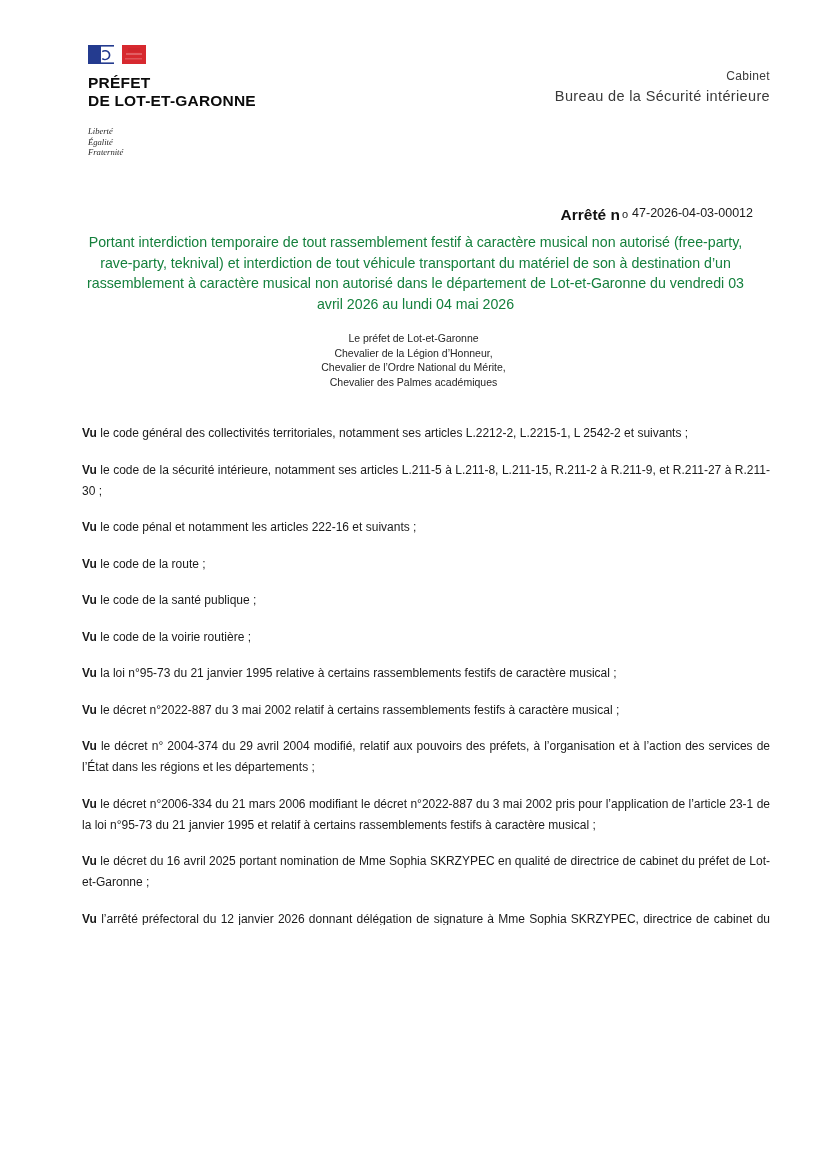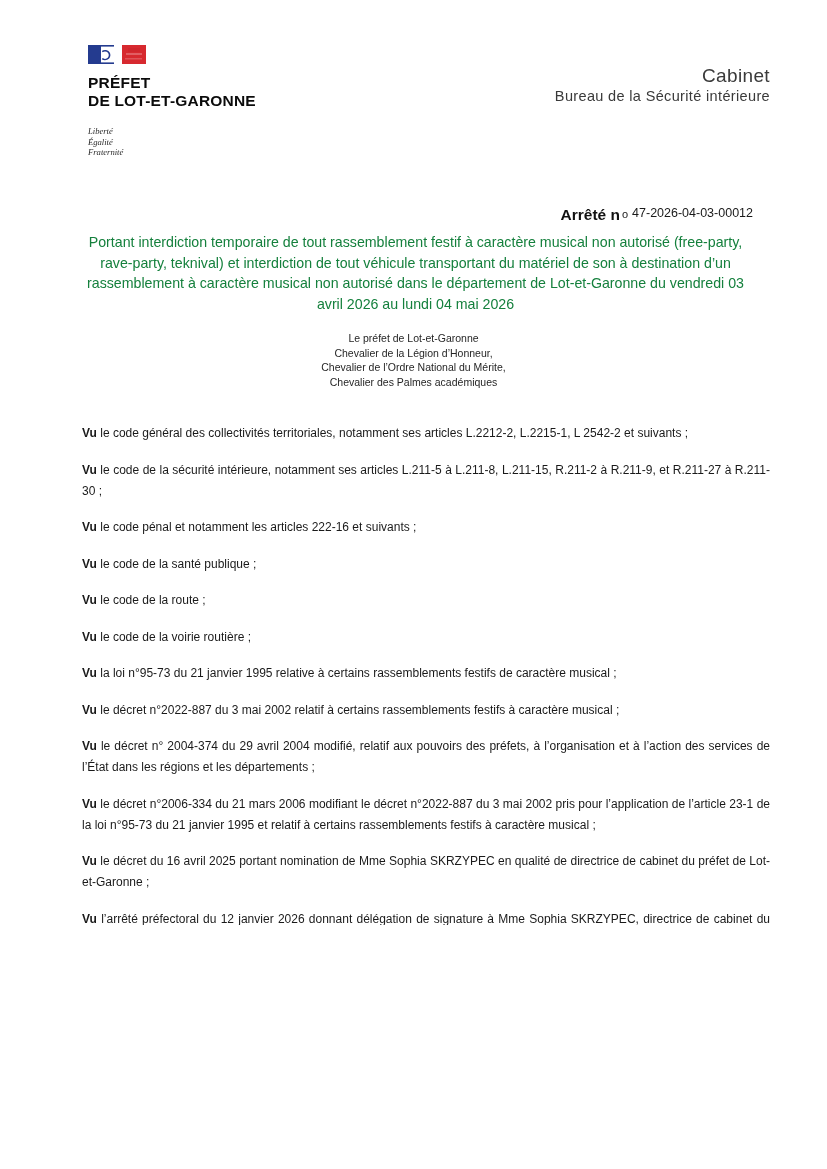--- a/index.html
+++ b/index.html
@@ -69,21 +69,21 @@
   .service-block {
     position: absolute;
     right: 57px;
     top: 22px;
     text-align: right;
     font-size: 14.5px;
     line-height: 20px;
     color: #3a3a3a;
     letter-spacing: 0.35px;
   }
-  .service-block .svc-main { font-size: 19px; }
+  .service-block .svc-main { font-size: 12px; }
 
   
   .title-zone {
     position: absolute;
     top: 203px;
     left: 78px;
     width: 675px;
   }
 
   .arrete-line {
@@ -204,22 +204,22 @@
     <div>Le préfet de Lot-et-Garonne</div>
     <div>Chevalier de la Légion d’Honneur,</div>
     <div>Chevalier de l’Ordre National du Mérite,</div>
     <div>Chevalier des Palmes académiques</div>
   </div>
 
   <div class="body-zone">
     <p class="vu-para"><span class="vu-kw">Vu</span><span> le code général des collectivités territoriales, notamment ses articles L.2212-2, L.2215-1, L 2542-2 et suivants ;</span></p>
     <p class="vu-para"><span class="vu-kw">Vu</span><span> le code de la sécurité intérieure, notamment ses articles L.211-5 à L.211-8, L.211-15, R.211-2 à R.211-9, et R.211-27 à R.211-30 ;</span></p>
     <p class="vu-para"><span class="vu-kw">Vu</span><span> le code pénal et notamment les articles 222-16 et suivants ;</span></p>
+    <p class="vu-para"><span class="vu-kw">Vu</span><span> le code de la route ;</span></p>
     <p class="vu-para"><span class="vu-kw">Vu</span><span> le code de la santé publique ;</span></p>
-    <p class="vu-para"><span class="vu-kw">Vu</span><span> le code de la route ;</span></p>
     <p class="vu-para"><span class="vu-kw">Vu</span><span> le code de la voirie routière ;</span></p>
     <p class="vu-para"><span class="vu-kw">Vu</span><span> la loi n°95-73 du 21 janvier 1995 relative à certains rassemblements festifs de caractère musical ;</span></p>
     <p class="vu-para"><span class="vu-kw">Vu</span><span> le décret n°2022-887 du 3 mai 2002 relatif à certains rassemblements festifs à caractère musical ;</span></p>
     <p class="vu-para"><span class="vu-kw">Vu</span><span> le décret n° 2004-374 du 29 avril 2004 modifié, relatif aux pouvoirs des préfets, à l’organisation et à l’action des services de l’État dans les régions et les départements ;</span></p>
     <p class="vu-para"><span class="vu-kw">Vu</span><span> le décret n°2006-334 du 21 mars 2006 modifiant le décret n°2022-887 du 3 mai 2002 pris pour l’application de l’article 23-1 de la loi n°95-73 du 21 janvier 1995 et relatif à certains rassemblements festifs à caractère musical ;</span></p>
     <p class="vu-para"><span class="vu-kw">Vu</span><span> le décret du 16 avril 2025 portant nomination de Mme Sophia SKRZYPEC en qualité de directrice de cabinet du préfet de Lot-et-Garonne ;</span></p>
     <p class="vu-para"><span class="vu-kw">Vu</span><span> l’arrêté préfectoral du 12 janvier 2026 donnant délégation de signature à Mme Sophia SKRZYPEC, directrice de cabinet du préfet de Lot-et-Garonne ;</span></p>
   </div>
 
 </div>

